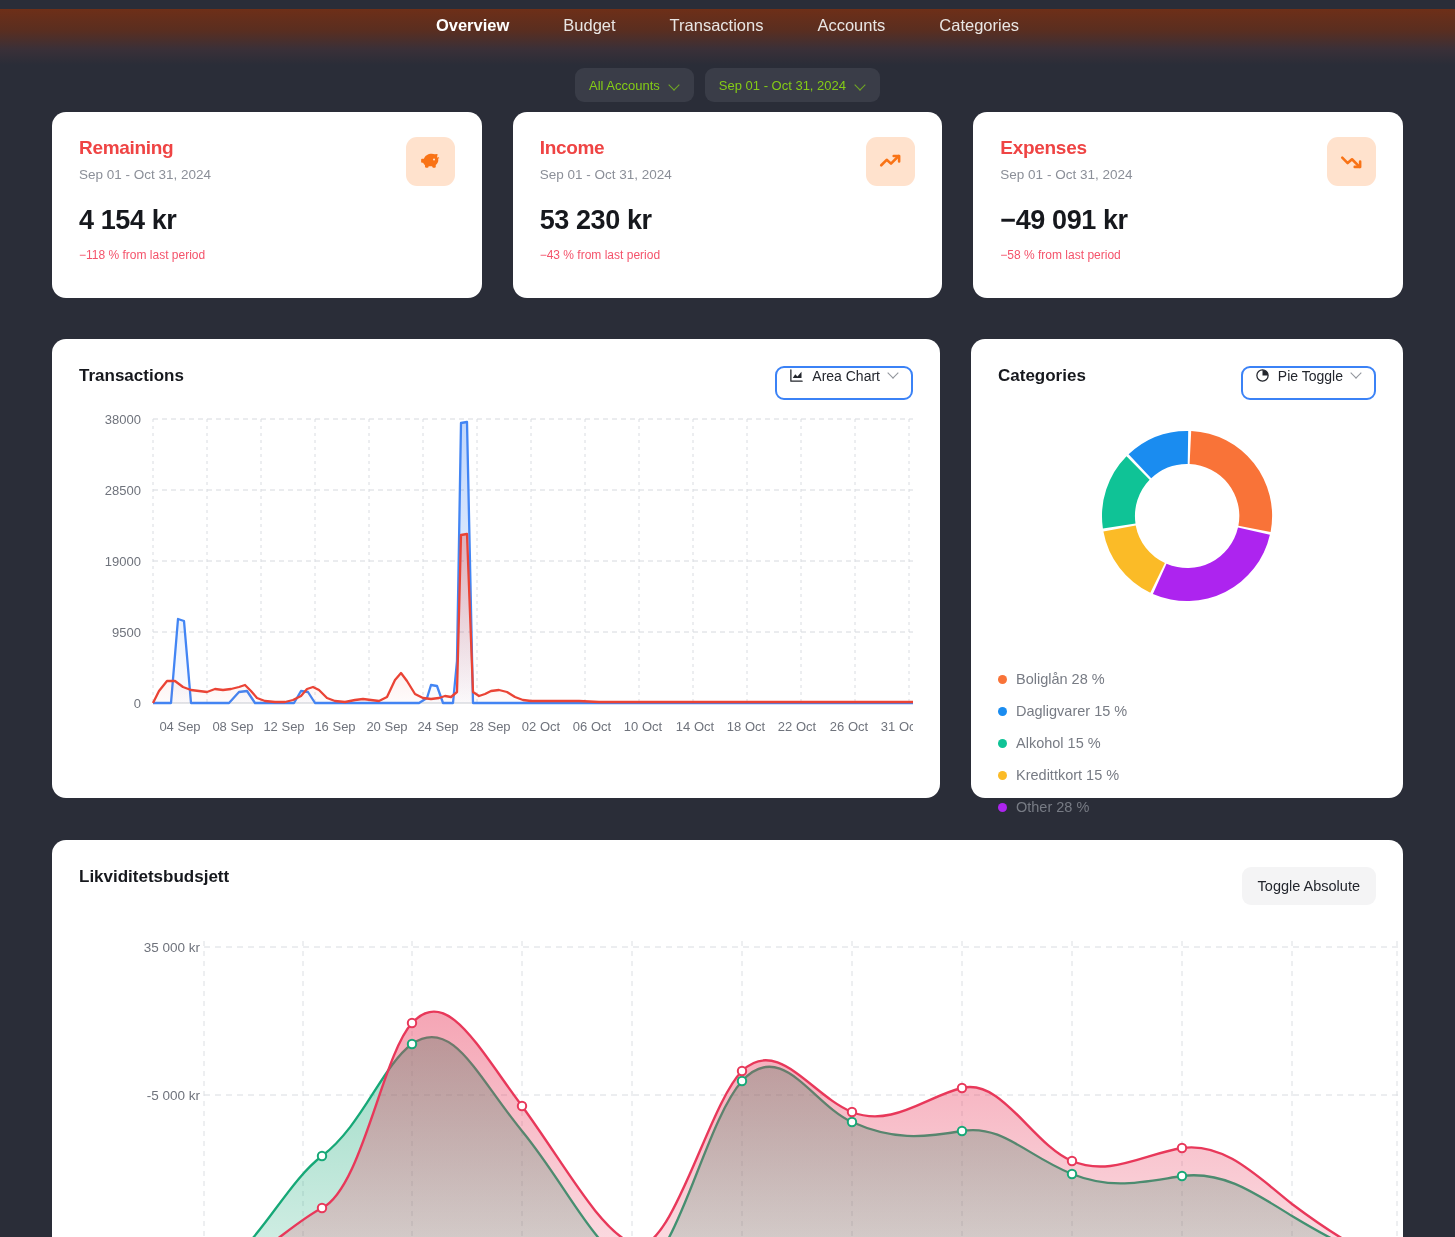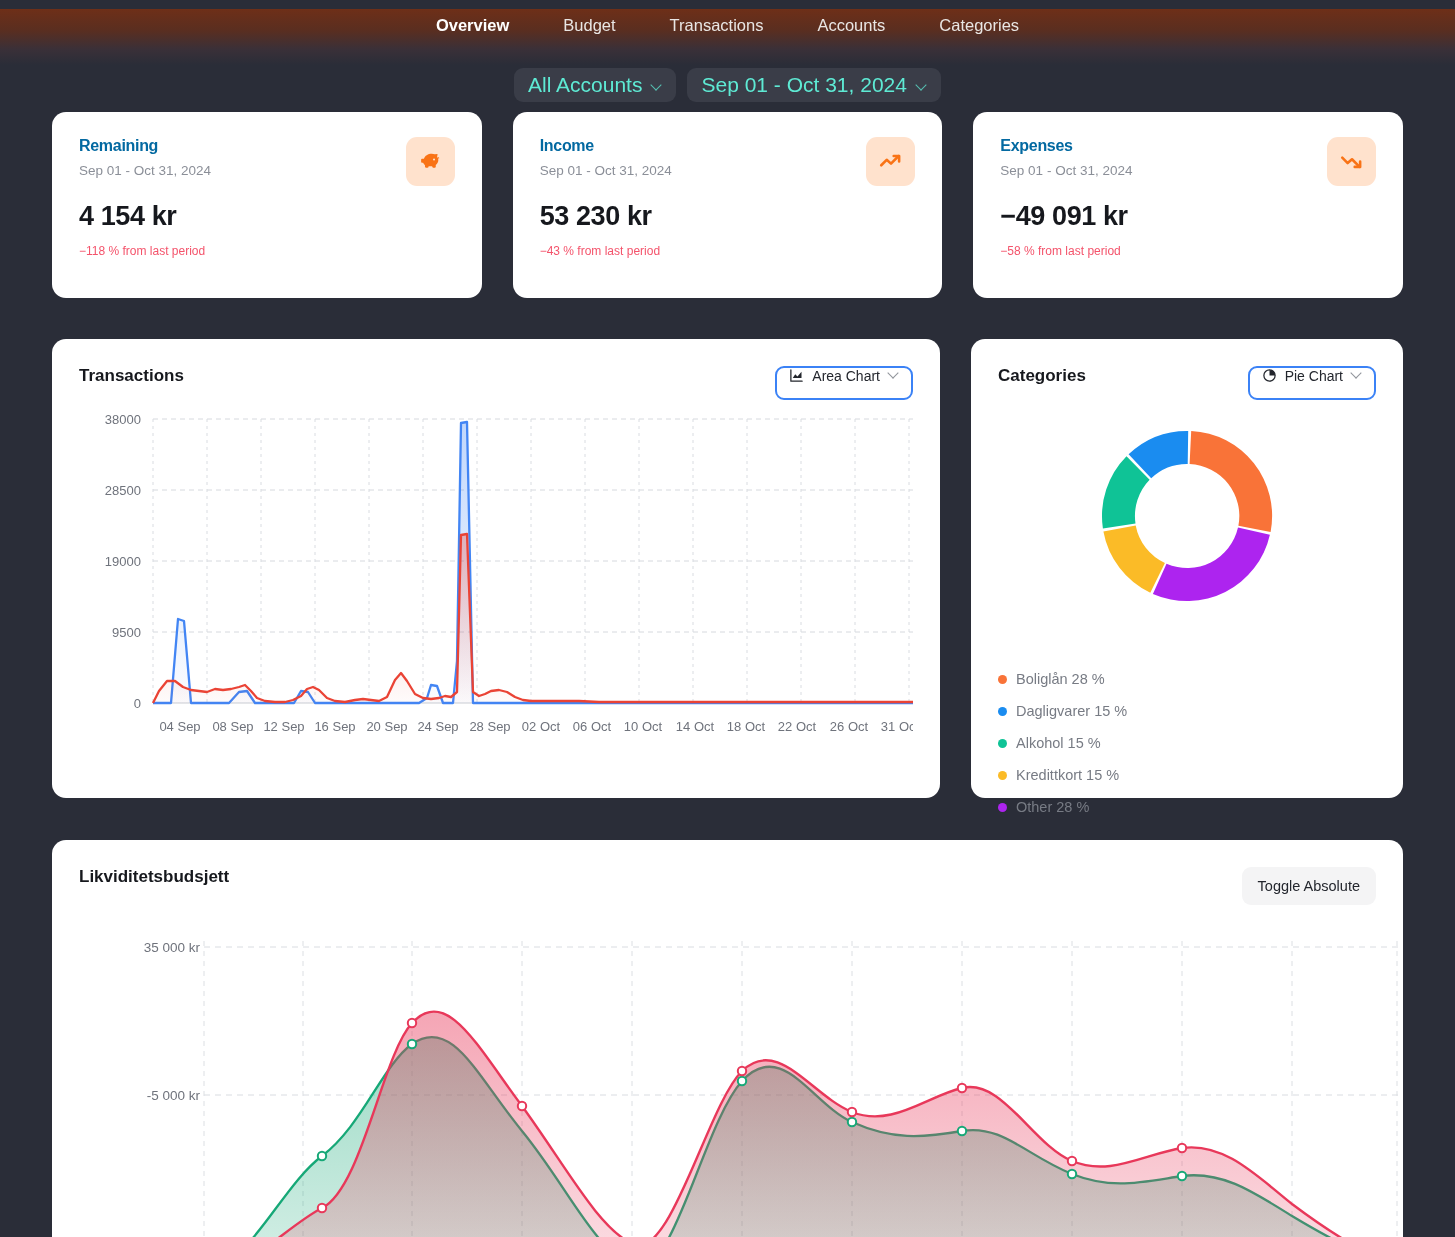--- a/index.html
+++ b/index.html
@@ -25,41 +25,41 @@
     cursor:pointer; white-space:nowrap;
   }
   .nav-item.active{ color:#fff; font-weight:bold; }
 
   
   .filters{
     position:absolute; top:68px; left:0; width:1455px;
     display:flex; justify-content:center; gap:11px;
   }
   .pill{
-    background:#3a3d48; color:#5eead4; border-radius:9px;
+    background:#3a3d48; color:#84cc16; border-radius:9px;
     height:34px; display:flex; align-items:center; gap:9px;
-    padding:0 14px; font-size:21px; cursor:pointer; white-space:nowrap;
+    padding:0 14px; font-size:13px; cursor:pointer; white-space:nowrap;
   }
   .chev{ display:inline-block; width:11px; height:11px; position:relative; opacity:.75; }
   .chev::after{
     content:""; position:absolute; left:1px; top:1px;
     width:7px; height:7px; border-right:1.6px solid currentColor;
     border-bottom:1.6px solid currentColor; transform:rotate(45deg);
   }
 
   
   .cards{
     position:absolute; top:112px; left:52px; width:1351px; height:186px;
     display:flex; gap:31px;
   }
   .card{
     background:#fff; border-radius:14px; width:430px; height:186px;
     padding:25px 27px; position:relative;
   }
-  .card-title{ font-size:16px; font-weight:bold; color:#0369a1; letter-spacing:-.3px;}
+  .card-title{ font-size:19px; font-weight:bold; color:#ef4444; letter-spacing:-.3px;}
   .card-sub{ font-size:13.5px; color:#8b8f98; margin-top:8px; }
   .card-value{ font-size:27px; font-weight:bold; color:#16181d; margin-top:23px; letter-spacing:-.4px;}
   .card-delta{ font-size:12px; color:#f4536b; margin-top:12px; }
   .card-icon{
     position:absolute; top:25px; right:27px; width:49px; height:49px;
     border-radius:11px; background:#ffe2cd;
     display:flex; align-items:center; justify-content:center;
   }
 
   
@@ -254,21 +254,21 @@
   <div class="panel panel-cat">
     <div class="panel-head">
       <div class="panel-title">Categories</div>
       <div class="selector">
         <span>
           <svg width="15" height="15" viewBox="0 0 24 24" fill="none" stroke="#23262d" stroke-width="2">
             <circle cx="12" cy="12" r="9"></circle>
             <path d="M12 3 A9 9 0 0 1 21 12 L12 12 Z" fill="#23262d" stroke="none"></path>
           </svg>
         </span>
-        <span>Pie Chart</span>
+        <span>Pie Toggle</span>
         <span class="chev chev-dk"></span>
       </div>
     </div>
 
     <div class="cat-body">
       <svg width="378" height="200" viewBox="0 0 378 200">
         <g transform="translate(189,100)">
 
           <path d="M 4.2 -85 A 85 85 0 0 1 83.6 15.9 L 51.4 9.8 A 52 52 0 0 0 2.6 -52 Z" fill="#f97338"></path>
 

